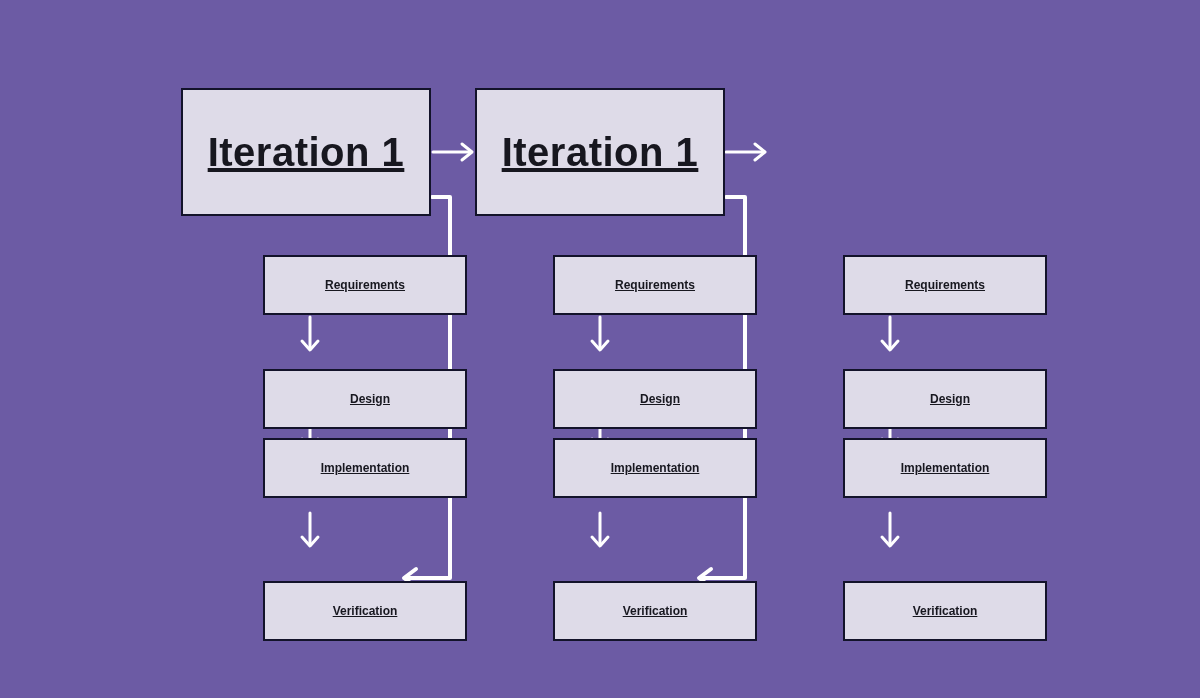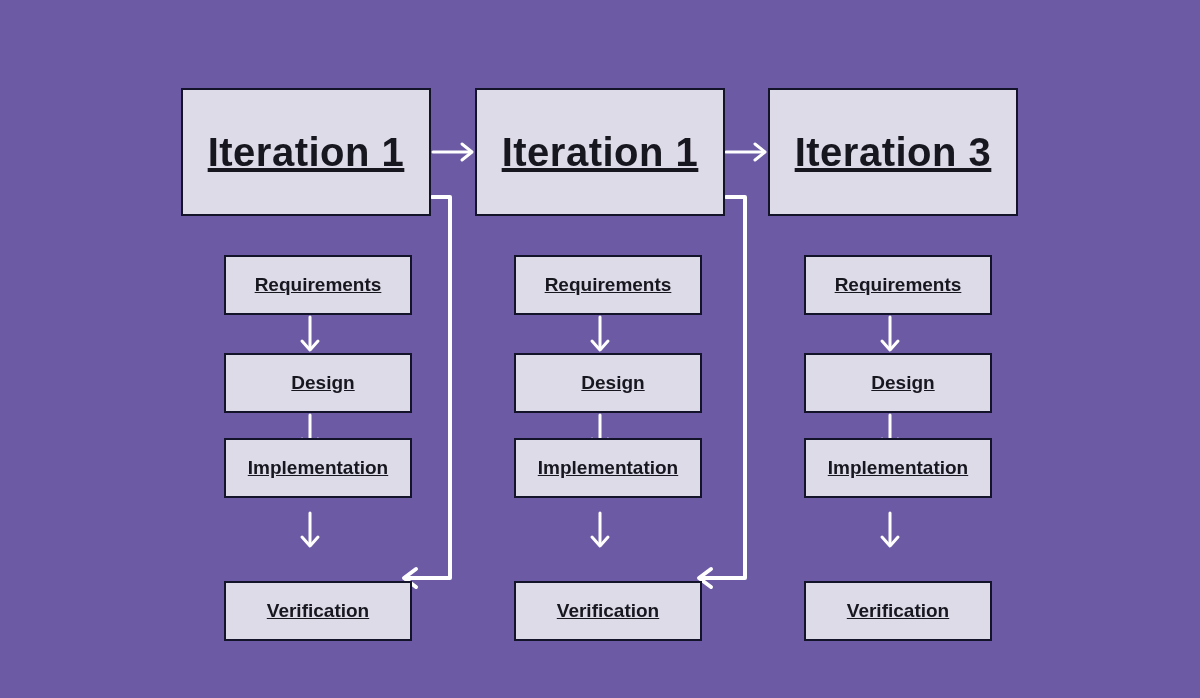--- a/index.html
+++ b/index.html
@@ -24,25 +24,25 @@
     color:var(--text);
     display:flex;align-items:center;justify-content:center;
     text-align:center;
     text-decoration:underline;
   }
   .header-box{
     width:250px;height:128px;top:88px;
     font-size:40px;font-weight:bold;letter-spacing:0.5px;
   }
   .step-box{
-    width:188px;height:60px;
-    font-size:19px;font-weight:bold;
+    width:204px;height:60px;
+    font-size:12px;font-weight:bold;margin-left:39px;
   }
   .col1{left:224px;} .col2{left:514px;} .col3{left:804px;}
-  .row1{top:255px;} .row2{top:353px;padding-left:10px;} .row3{top:438px;} .row4{top:581px;}
+  .row1{top:255px;} .row2{top:369px;padding-left:10px;} .row3{top:438px;} .row4{top:581px;}
   svg.arrows{
     position:absolute;left:0;top:0;width:1200px;height:698px;
     pointer-events:none;
   }
   svg.arrows path{
     fill:none;stroke:var(--arrow);
     stroke-linecap:round;stroke-linejoin:round;
   }
   .thin{stroke-width:3px;}
   .thick{stroke-width:4px;}
@@ -111,23 +111,20 @@
       <path class="thick" d="M711,569 L699,578 L711,587"></path>
     </g>
   </svg>
 
   <div class="box header-box" style="left:181px;">
     <span>Iteration 1</span>
   </div>
   <div class="box header-box" style="left:475px;">
     <span>Iteration 1</span>
   </div>
-  <div class="box header-box" style="left:768px;">
-    <span>Iteration 3</span>
-  </div>
 
   <div class="box step-box col1 row1">
     <span>Requirements</span>
   </div>
   <div class="box step-box col1 row2">
     <span>Design</span>
   </div>
   <div class="box step-box col1 row3">
     <span>Implementation</span>
   </div>

